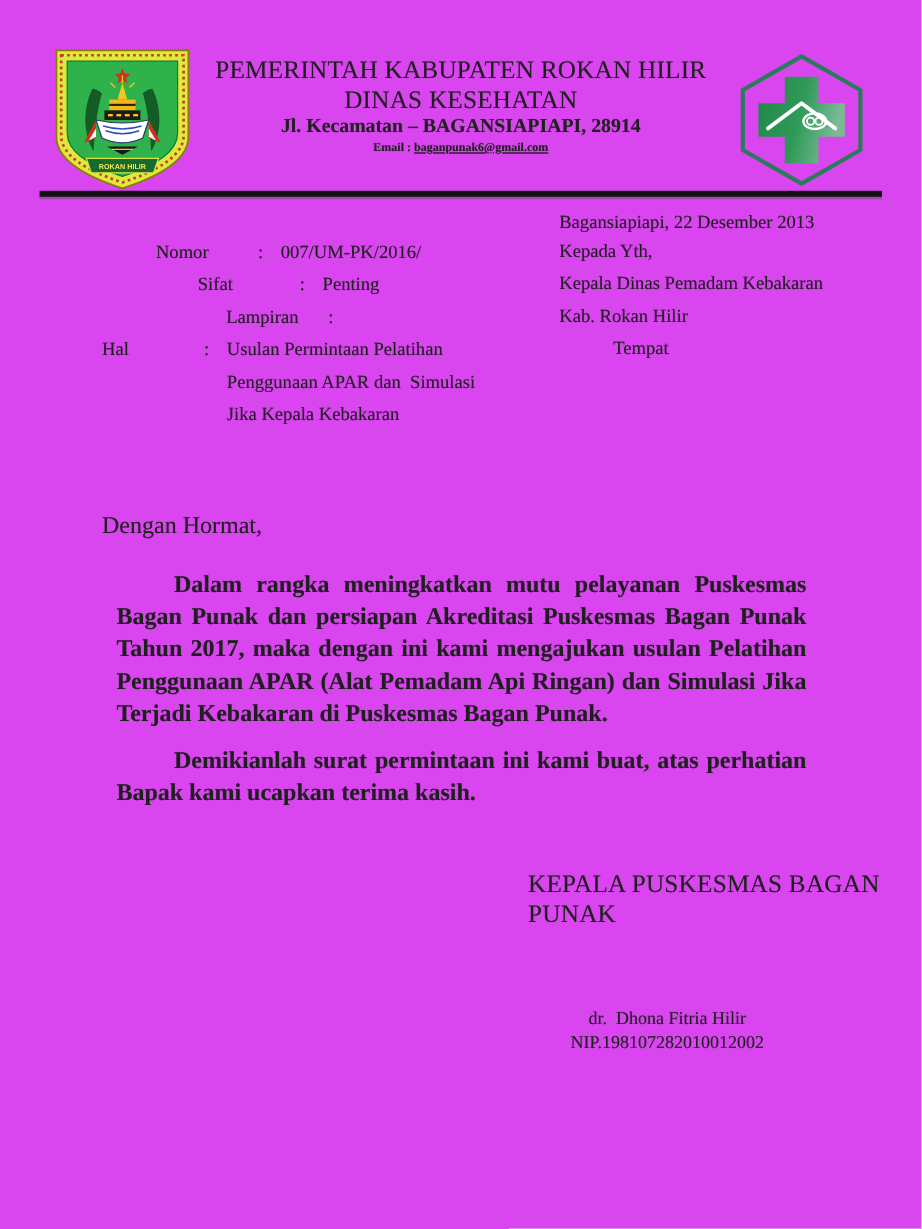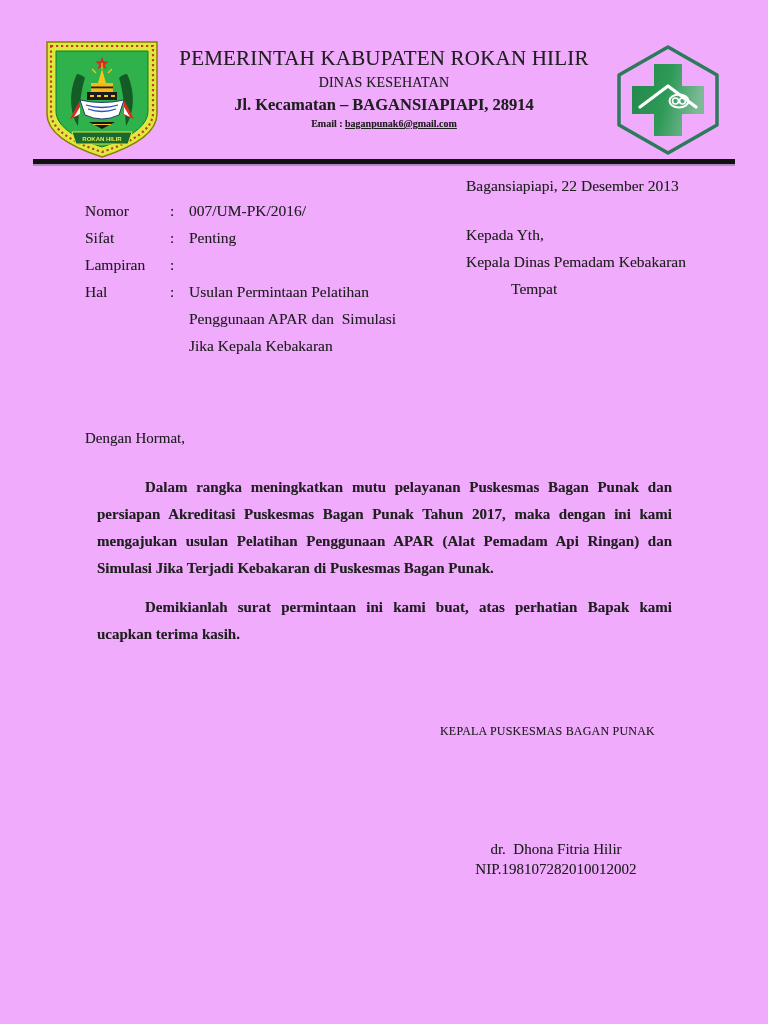--- a/index.html
+++ b/index.html
@@ -1,48 +1,48 @@
 <!DOCTYPE html>
 <html><head>
 <meta charset="utf-8">
 <style>
   html,body{margin:0;padding:0;background:#ffffff;}
   .page{
-    position:relative;width:768px;height:1024px;background:#f0abfc;overflow:hidden;
+    position:relative;width:768px;height:1024px;background:#d946ef;overflow:hidden;
     font-family:"Liberation Serif","DejaVu Serif",serif;color:#1f1f1f;
     text-shadow:0 0 .6px rgba(20,20,20,.35);
   }
   
   .letterhead{position:absolute;left:0;top:0;width:768px;height:158px;}
   .head-text{position:absolute;left:120px;right:120px;top:46px;text-align:center;}
   .h-gov{font-size:21px;line-height:25px;letter-spacing:.2px;}
-  .h-dept{font-size:14px;line-height:24px;letter-spacing:.2px;}
+  .h-dept{font-size:21px;line-height:24px;letter-spacing:.2px;}
   .h-office{font-size:23px;line-height:26px;font-weight:bold;letter-spacing:.2px;}
   .h-addr{font-size:16.5px;line-height:20px;font-weight:bold;}
   .h-email{font-size:10px;line-height:18px;font-weight:bold;}
   .h-email .mail{text-decoration:underline;}
   .logo-left{position:absolute;left:44px;top:38px;width:116px;height:122px;}
   .logo-right{position:absolute;left:612px;top:44px;width:112px;height:112px;}
   .rule{position:absolute;left:33px;right:33px;top:159px;height:5px;background:#111111;box-shadow:0 2px 0 rgba(70,70,70,.35);}
   
   .date{position:absolute;left:466px;top:172px;font-size:15.5px;line-height:27px;}
   .fields{position:absolute;left:85px;top:197px;font-size:15.5px;}
-  .frow{display:flex;line-height:27px;}
+  .frow{display:flex;line-height:27px;justify-content:center;}
   .flabel{width:85px;}
   .fcolon{width:19px;}
   .fval{white-space:pre-wrap;}
-  .recipient{position:absolute;left:466px;top:196px;font-size:15.5px;line-height:27px;margin-top:25px;}
+  .recipient{position:absolute;left:466px;top:196px;font-size:15.5px;line-height:27px;}
   .recipient .place{padding-left:45px;}
   
-  .body-block{position:absolute;left:85px;top:425px;width:599px;font-size:15px;line-height:27px;}
+  .body-block{position:absolute;left:85px;top:425px;width:599px;font-size:20px;line-height:27px;}
   .body-block p{margin:12px;text-align:justify;text-align-last:left;text-indent:48px;font-weight:bold;}
   .para1{margin-top:22px !important;}
   .para2{margin-top:11px !important;}
   
-  .closing{position:absolute;left:440px;top:724px;font-size:12px;letter-spacing:.2px;}
+  .closing{position:absolute;left:440px;top:724px;font-size:21px;letter-spacing:.2px;}
   .signature{position:absolute;left:436px;top:840px;width:240px;text-align:center;font-size:15px;line-height:19.5px;}
   .sig-name{white-space:pre-wrap;}
 </style>
 </head>
 <body>
 
 <div class="page">
 
   <div class="letterhead">
 
@@ -131,20 +131,21 @@
         <div class="fval">Usulan Permintaan Pelatihan</div>
         <div class="fval">Penggunaan APAR dan  Simulasi</div>
         <div class="fval">Jika Kepala Kebakaran</div>
       </span>
     </div>
   </div>
 
   <div class="recipient">
     <div>Kepada Yth,</div>
     <div>Kepala Dinas Pemadam Kebakaran</div>
+    <div>Kab. Rokan Hilir</div>
     <div class="place">Tempat</div>
   </div>
 
   <div class="body-block">
     <div>Dengan Hormat,</div>
     <p class="para1">Dalam rangka meningkatkan mutu pelayanan Puskesmas Bagan Punak dan persiapan Akreditasi Puskesmas Bagan Punak Tahun 2017, maka dengan ini kami mengajukan usulan Pelatihan Penggunaan APAR (Alat Pemadam Api Ringan) dan Simulasi Jika Terjadi Kebakaran di Puskesmas Bagan Punak.</p>
     <p class="para2">Demikianlah surat permintaan ini kami buat, atas perhatian Bapak kami ucapkan terima kasih.</p>
   </div>
 
   <div class="closing">KEPALA PUSKESMAS BAGAN PUNAK</div>

